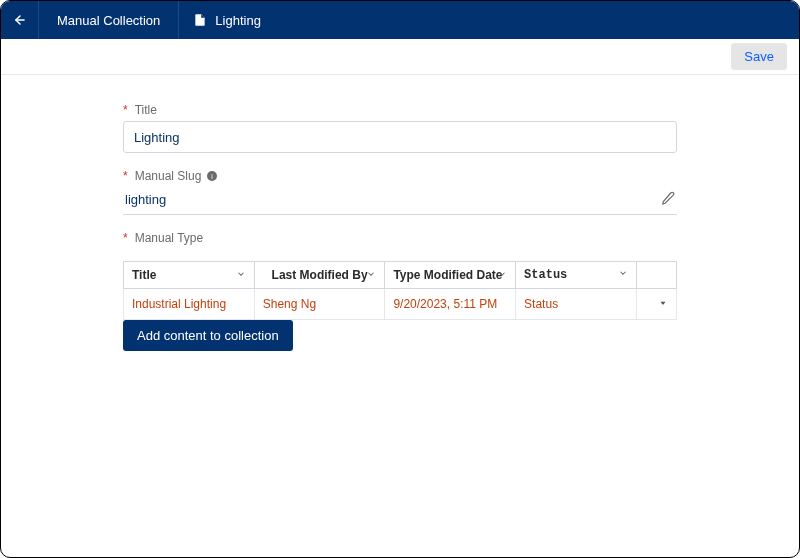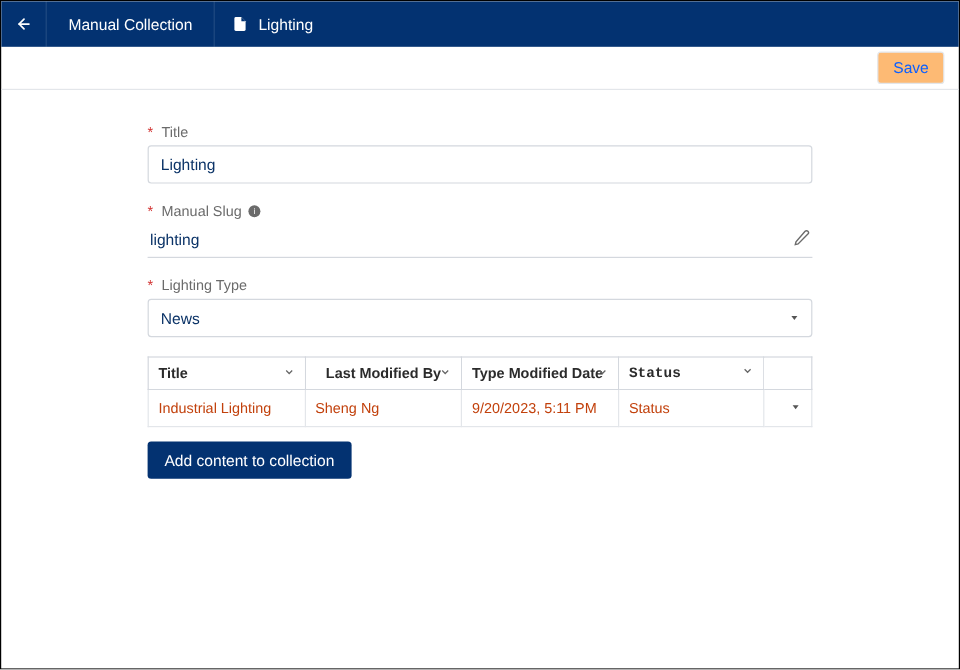--- a/index.html
+++ b/index.html
@@ -6,21 +6,21 @@
   body {
     font-family: -apple-system, BlinkMacSystemFont, "Segoe UI", Arial, sans-serif;
     font-size: 13px;
     color: #333;
     background: #fff;
   }
   .app-frame {
     width: 800px;
     height: 558px;
     border: 1px solid #000;
-    border-radius: 0;
+    border-radius: 10px;
     overflow: hidden;
     margin: 0 auto;
     background: #fff;
     display: flex;
     flex-direction: column;
   }
   .header {
     background: #033271;
     color: #fff;
     height: 38px;
@@ -50,21 +50,21 @@
   .toolbar {
     height: 36px;
     border-bottom: 1px solid #e3e6ea;
     display: flex;
     align-items: center;
     justify-content: flex-end;
     padding: 0 12px;
   }
   .save-btn {
     color: #0b5fff;
-    background: #fdba74;
+    background: #e5e5e5;
     border: 1px solid #e3e6ea;
     border-radius: 3px;
     padding: 5px 12px;
     font-size: 13px;
     cursor: pointer;
   }
   .content {
     padding: 28px 122px 0 122px;
     overflow: auto;
     flex: 1;
@@ -145,21 +145,20 @@
     position: absolute; right: 8px; top: 50%; transform: translateY(-50%);
     color: #666;
   }
   table.items td {
     border: 1px solid #e3e6ea;
     padding: 8px;
     color: #c2410c;
   }
   td.actions { text-align: right; color: #555; }
   .primary-btn {
-    margin-top: 12px;
     background: #033271;
     color: #fff;
     border: none;
     border-radius: 3px;
     padding: 8px 14px;
     font-size: 13px;
     cursor: pointer;
   }
   .edit-icon { color: #6b6b6b; cursor: pointer; }
 </style>
@@ -216,32 +215,22 @@
               <path d="M17 3a2.8 2.8 0 0 1 4 4L7 21l-4 1 1-4z"></path>
             </svg>
         </span>
       </div>
     </div>
 
 
     <div class="field">
       <div class="field-label">
           <span class="required">*</span>
-          <span>Lighting Type</span>
+          <span>Manual Type</span>
         </div>
-      <div class="select-wrap">
-        <select class="select">
-          <option>News</option>
-        </select>
-        <span class="select-caret">
-          <svg width="10" height="10" viewBox="0 0 24 24" fill="#555">
-              <polygon points="6 9 18 9 12 17"></polygon>
-            </svg>
-        </span>
-      </div>
     </div>
 
 
     <table class="items">
       <thead>
         <tr>
           <th style="width:130px;">
             <span>Title</span>
             <span class="sort-icon"><svg width="10" height="10" viewBox="0 0 24 24" fill="none" stroke="#666" stroke-width="2.5">
                   <polyline points="6 9 12 15 18 9"></polyline>

